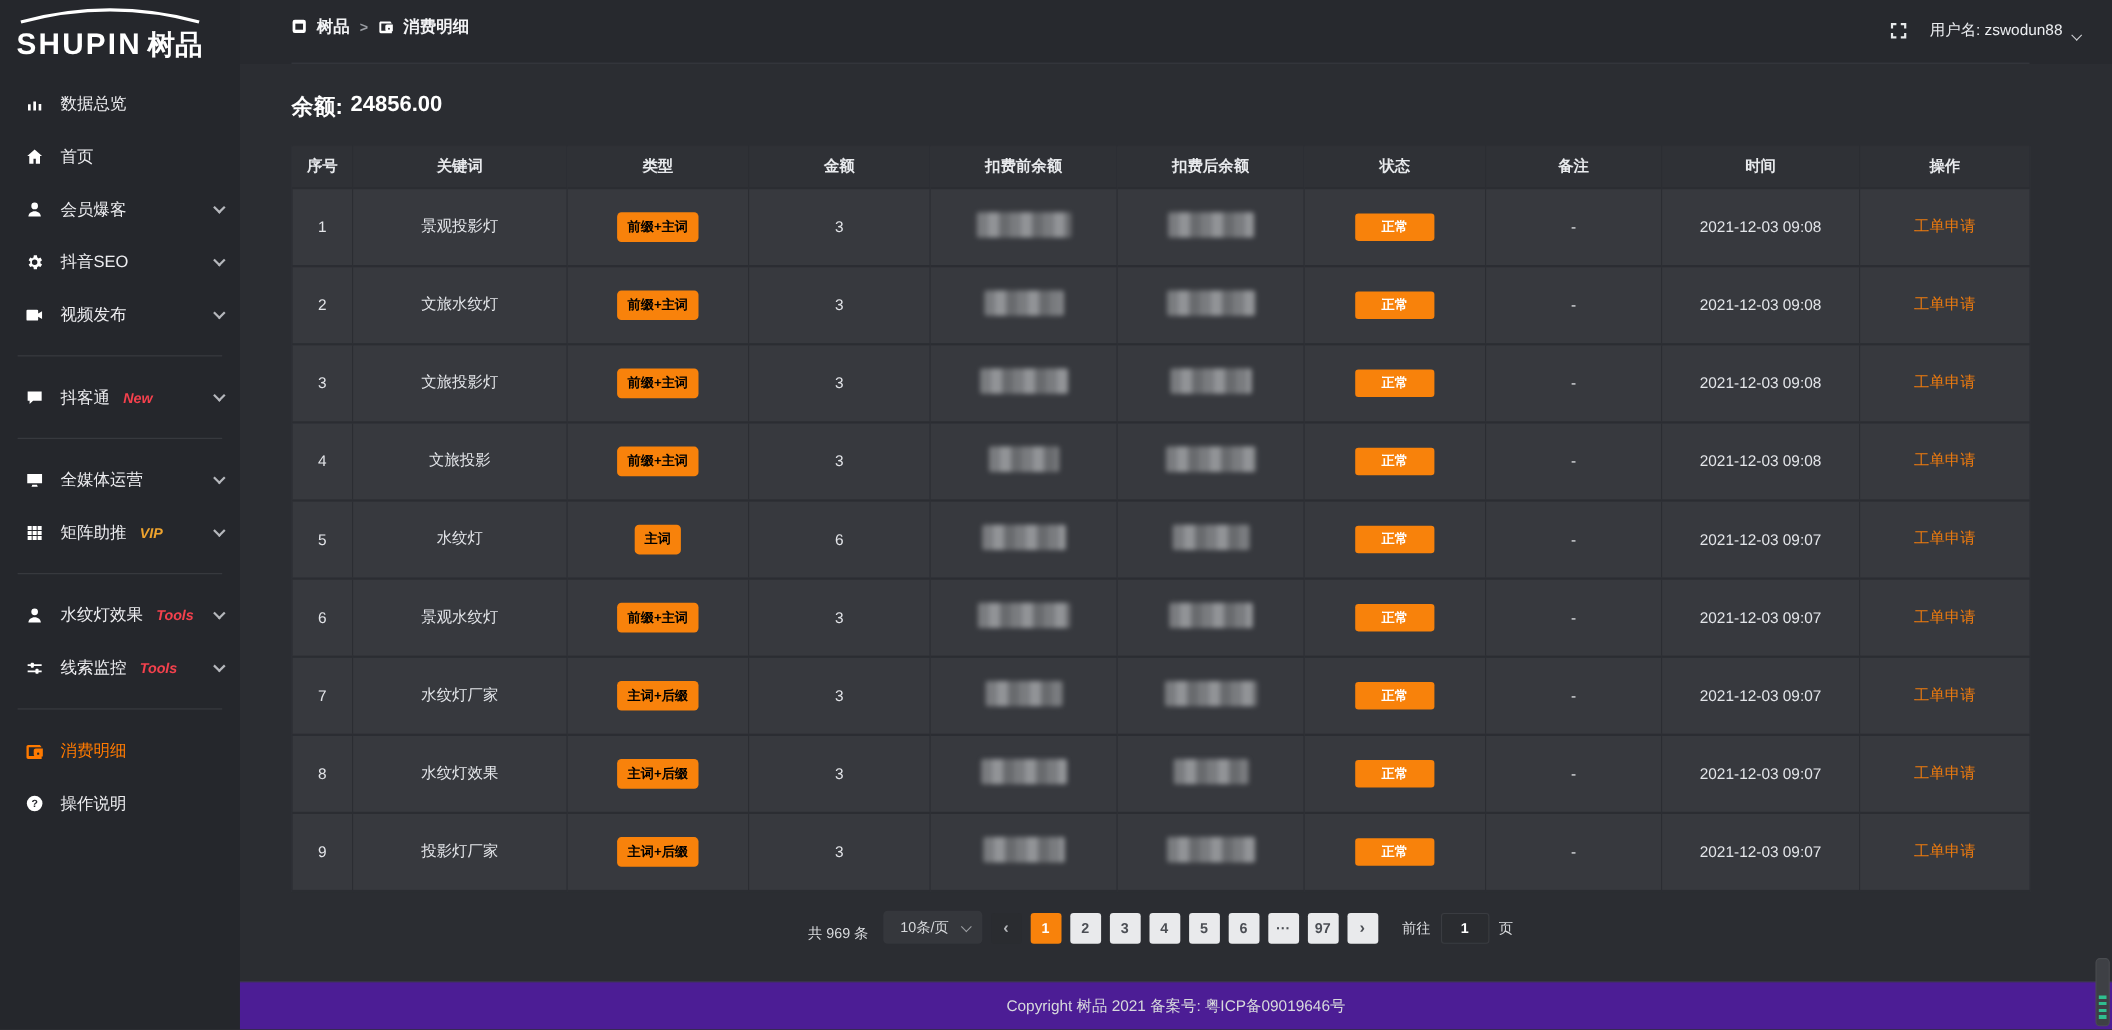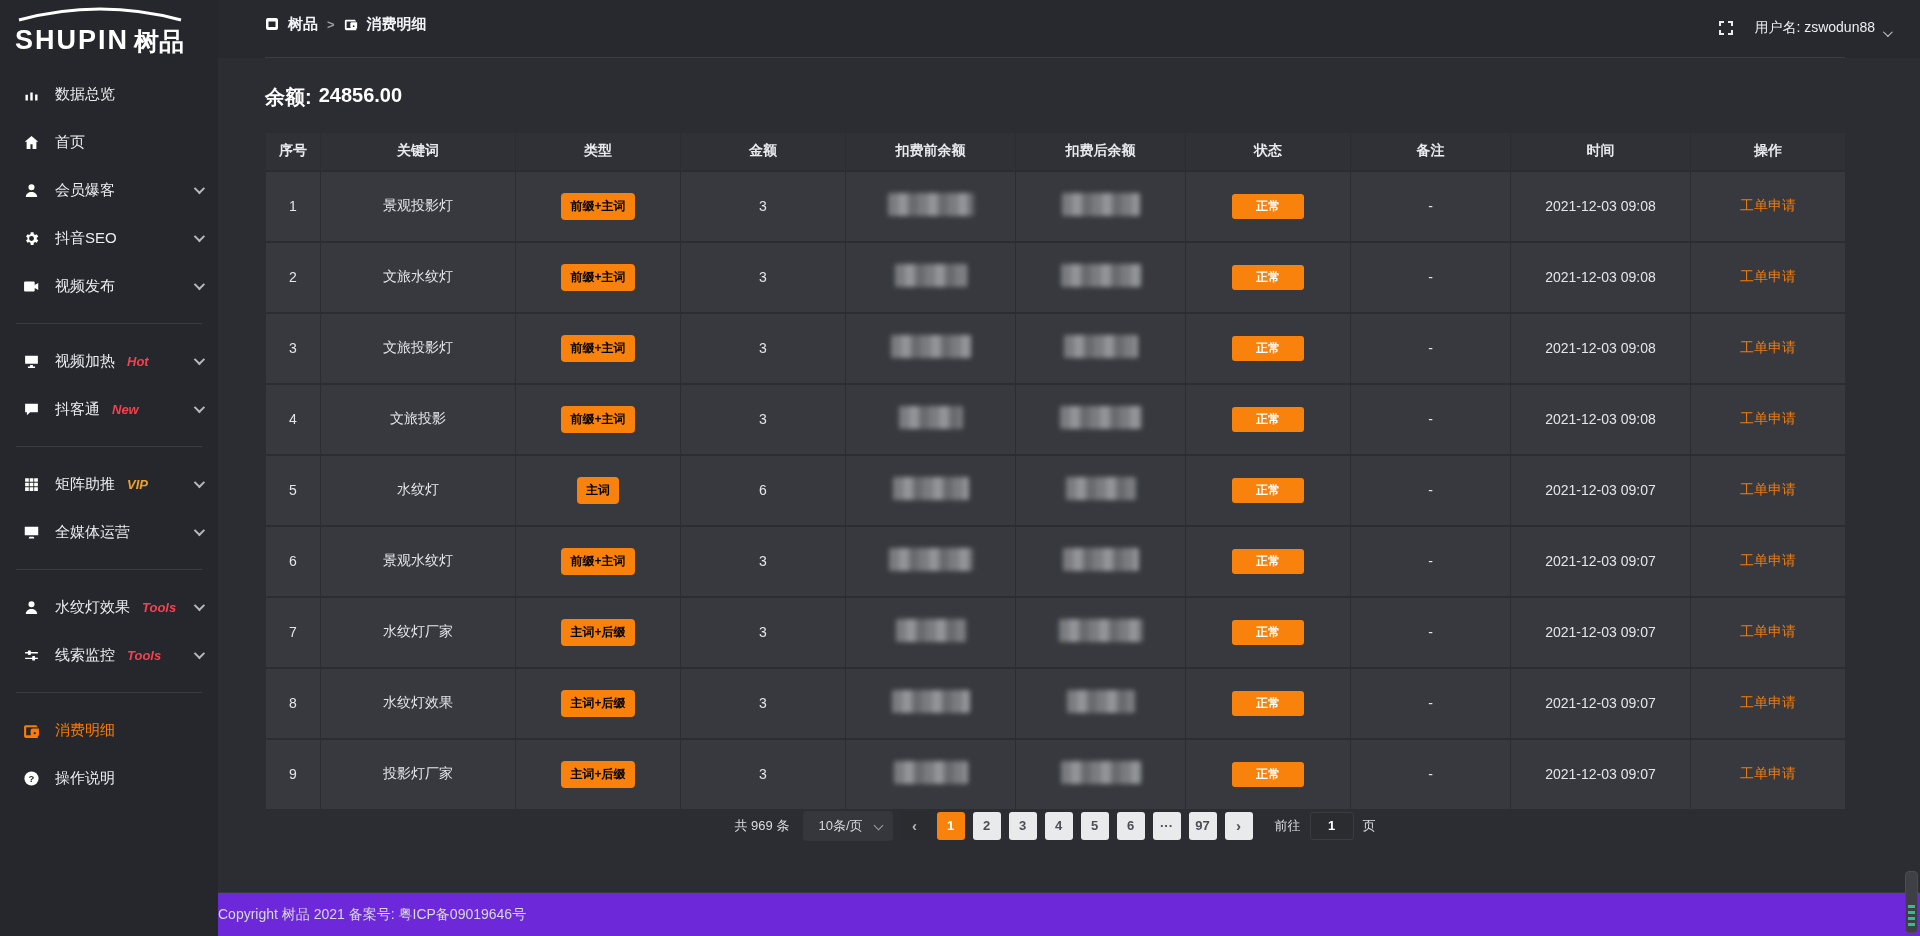--- a/index.html
+++ b/index.html
@@ -53,33 +53,33 @@
   th,td{ border:1px solid #2b2d32; text-align:center; overflow:hidden; }
   thead th{ background:#2f3136; height:38px; font-size:14px; font-weight:700; color:#e8eaed; }
   tbody td{ height:71px; font-size:14px; color:#e3e5e9; border-top-width:2px; border-bottom-width:2px; }
   .type-badge{ display:inline-block; background:#f8820b; color:#000000; font-size:12px; font-weight:600; padding:5px 9px; border-radius:4px; cursor:default; }
   .status-badge{ display:inline-block; background:#f8820b; color:#fff; font-size:12px; font-weight:600; padding:4px 24px; border-radius:3px; }
   .action-link{ color:#ee7b0e; cursor:pointer; font-weight:500; }
   .masked{ display:inline-block; height:23px; border-radius:2px; filter:blur(2.5px); opacity:.8;
            background:repeating-linear-gradient(90deg,#8b8d90 0 10px,#a9abae 10px 20px,#75777a 20px 30px); }
 
   
-  .pagination{ display:flex; align-items:center; justify-content:center; gap:8px; font-size:13px; color:#dbdde0; }
+  .pagination{ margin-top:17px; display:flex; align-items:flex-end; justify-content:center; gap:8px; font-size:13px; color:#dbdde0; }
   .pg-total{ margin-right:6px; }
   .page-size{ position:relative; height:30px; background:#35373c; border-radius:4px; padding:0 30px 0 15px; display:flex; align-items:center; color:#d6d8db; cursor:pointer; }
   .ps-chev{ position:absolute; right:11px; top:11px; width:7px; height:7px; border-right:1.5px solid #9b9da2; border-bottom:1.5px solid #9b9da2; transform:rotate(45deg); }
   .page-btn{ min-width:28px; height:28px; border-radius:3px; background:#e9eaec; color:#4b4e54; font-weight:700; font-size:13px; display:flex; align-items:center; justify-content:center; padding:0 5px; cursor:pointer; }
   .page-btn.active{ background:#f8820b; color:#fff; }
   .page-btn.nav{ font-size:15px; }
   .page-btn.prev{ background:#2a2c30; color:#b4b6ba; }
   .pg-goto{ display:flex; align-items:center; gap:9px; margin-left:14px; }
   .goto-input{ width:44px; height:28px; background:#2a2c30; border:1px solid #3a3c41; border-radius:3px; color:#fff; text-align:center; font-size:13px; font-weight:700; font-family:"Liberation Sans",sans-serif; }
 
   
-  .footer{ position:absolute; left:218px; right:0; bottom:0; height:44px; background:#6d28d9; border-top:1px solid #36383d; display:flex; align-items:center; font-size:14px; color:#d7d9dc; }
+  .footer{ position:absolute; left:218px; right:0; bottom:0; height:44px; background:#4c1d95; border-top:1px solid #36383d; display:flex; align-items:center; justify-content:center; font-size:14px; color:#d7d9dc; }
 
   
   .floating-widget{ position:absolute; right:2px; bottom:3px; width:13px; height:62px; background:#3e4045; border:1px solid #4a4c51; border-radius:4px; z-index:5; cursor:pointer; }
   .fw-stripes{ position:absolute; left:2px; right:2px; bottom:3px; height:24px;
                background:repeating-linear-gradient(180deg,#2fbf8f 0 3px,transparent 3px 6px); }
 </style>
 </head>
 <body>
 
 <aside class="sidebar">
@@ -131,55 +131,45 @@
             <path d="M3 5h12a1.5 1.5 0 0 1 1.5 1.5V10l5-3v10l-5-3v3.5A1.5 1.5 0 0 1 15 19H3a1.5 1.5 0 0 1-1.5-1.5v-11A1.5 1.5 0 0 1 3 5z"></path>
           </svg>
         </span>
         <span>视频发布</span>
         <span class="mi-chev"></span>
       </div>
       <div class="menu-divider"></div>
       <div class="menu-item">
         <span class="mi-icon">
           <svg viewBox="0 0 24 24">
-            <path d="M3 4h18v11H3zm7 13h4v2.2h3V21H7v-1.8h3z"></path>
-          </svg>
-        </span>
-        <span>视频加热</span>
-        <span class="mi-badge badge-red">Hot</span>
-        <span class="mi-chev"></span>
-      </div>
-      <div class="menu-item">
-        <span class="mi-icon">
-          <svg viewBox="0 0 24 24">
             <path d="M3 4h18v12H10l-4.5 4v-4H3zM7 9.2h2v1.8H7zm4 0h2v1.8h-2zm4 0h2v1.8h-2z"></path>
           </svg>
         </span>
         <span>抖客通</span>
         <span class="mi-badge badge-red">New</span>
         <span class="mi-chev"></span>
       </div>
       <div class="menu-divider"></div>
       <div class="menu-item">
         <span class="mi-icon">
           <svg viewBox="0 0 24 24">
+            <path d="M2.5 4h19v12h-19zm6.5 14h6l1 2.4H8z"></path>
+          </svg>
+        </span>
+        <span>全媒体运营</span>
+        <span class="mi-chev"></span>
+      </div>
+      <div class="menu-item">
+        <span class="mi-icon">
+          <svg viewBox="0 0 24 24">
             <path d="M3 3h5.2v5.2H3zm6.4 0h5.2v5.2H9.4zm6.4 0H21v5.2h-5.2zM3 9.4h5.2v5.2H3zm6.4 0h5.2v5.2H9.4zm6.4 0H21v5.2h-5.2zM3 15.8h5.2V21H3zm6.4 0h5.2V21H9.4zm6.4 0H21V21h-5.2z"></path>
           </svg>
         </span>
         <span>矩阵助推</span>
         <span class="mi-badge badge-gold">VIP</span>
-        <span class="mi-chev"></span>
-      </div>
-      <div class="menu-item">
-        <span class="mi-icon">
-          <svg viewBox="0 0 24 24">
-            <path d="M2.5 4h19v12h-19zm6.5 14h6l1 2.4H8z"></path>
-          </svg>
-        </span>
-        <span>全媒体运营</span>
         <span class="mi-chev"></span>
       </div>
       <div class="menu-divider"></div>
       <div class="menu-item">
         <span class="mi-icon">
           <svg viewBox="0 0 24 24">
             <path d="M12 11.6a4.3 4.3 0 1 0 0-8.6 4.3 4.3 0 0 0 0 8.6zm-8 9.4c0-3.8 3.6-6.8 8-6.8s8 3 8 6.8z"></path>
           </svg>
         </span>
         <span>水纹灯效果</span>

